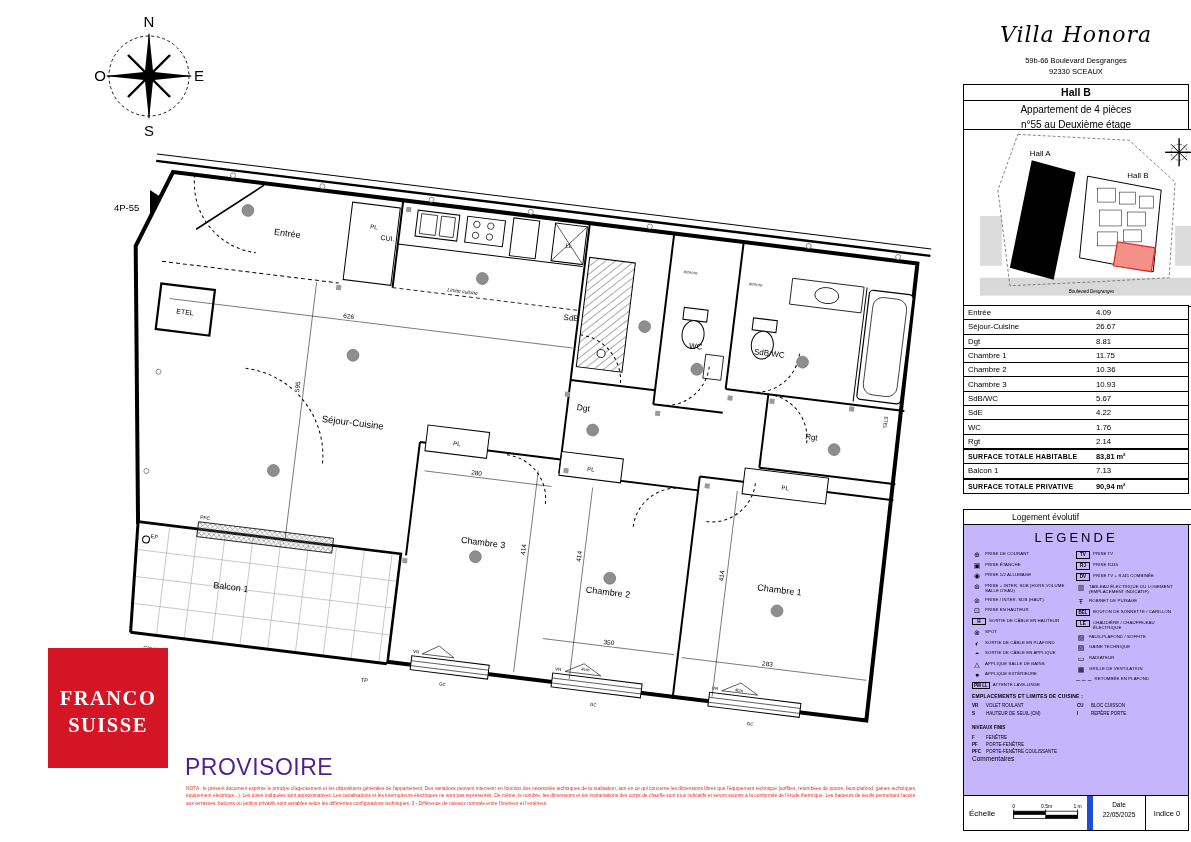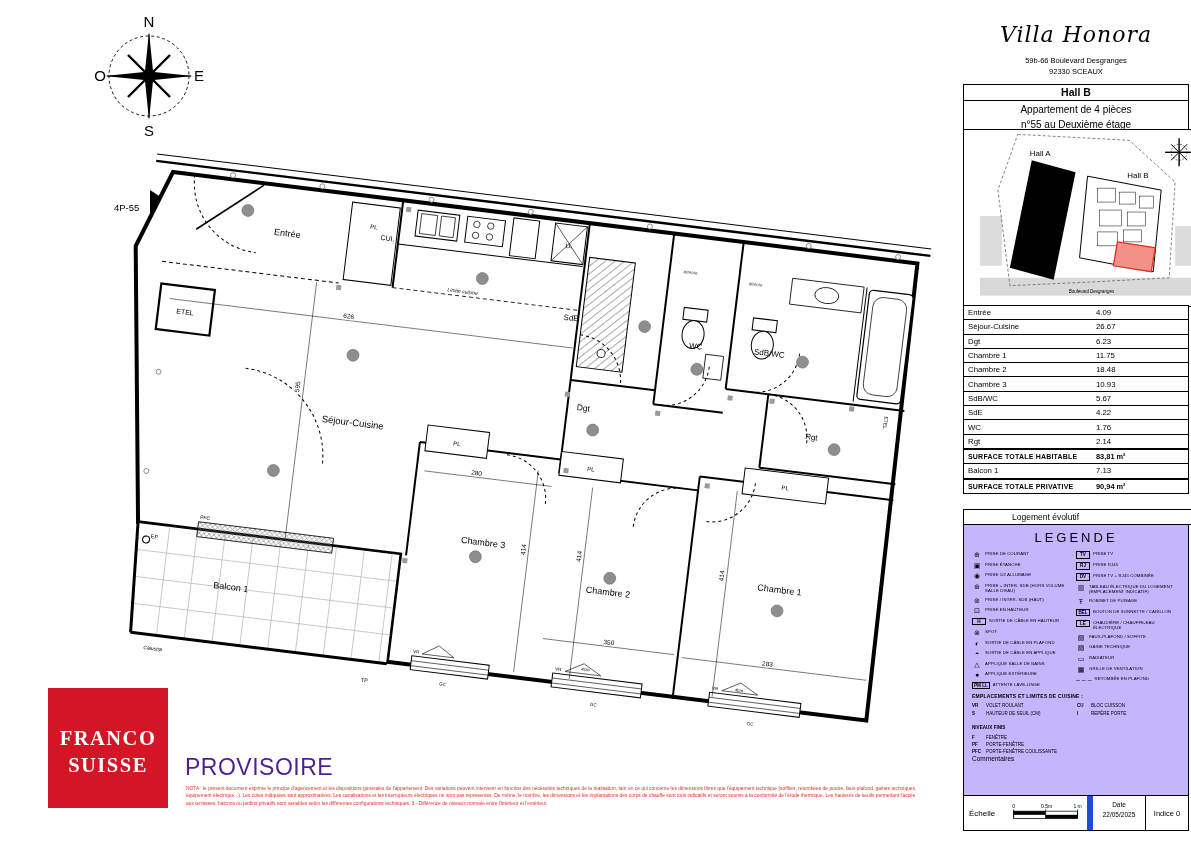--- a/index.html
+++ b/index.html
@@ -45,21 +45,21 @@
   .kt-open .kp{margin-bottom:2.2px;}
   .kt-comments{top:230px;font-size:6.5px;}
 
   .scalebox{left:963px;top:795px;width:224px;height:34px;border:1.2px solid #000;display:flex;background:#fff;}
   .sc1{width:118px;border-right:6px solid #1d4ed8;display:flex;align-items:center;gap:4px;padding-left:5px;}
   .sc1 .sclab{font-size:8px;}
   .sc2{width:52px;border-right:1px solid #000;text-align:center;font-size:6.5px;padding-top:4px;line-height:1.6;}
   .sc3{flex:1;display:flex;align-items:center;justify-content:center;font-size:7.5px;}
 
   
-  .logo{left:48px;top:688px;width:120px;height:120px;background:#d31526;color:#fff;
+  .logo{left:48px;top:648px;width:120px;height:120px;background:#d31526;color:#fff;
         font-family:"Liberation Serif",serif;font-weight:bold;text-align:center;
         font-size:20.5px;letter-spacing:1.5px;line-height:1.3;padding-top:37px;box-sizing:border-box;}
   .provisoire{left:185px;top:754px;font-size:23px;color:#4c1d95;letter-spacing:.5px;}
   .nota{left:186px;top:785px;width:737px;font-size:4.9px;line-height:1.5;color:#e03126;}
 
   svg text{font-family:"Liberation Sans",sans-serif;}
   svg .dim{paint-order:stroke;stroke:#fff;stroke-width:2.5px;}
 </style>
 </head>
 <body>
@@ -375,31 +375,31 @@
       <span class="aval">4.09</span>
     </div>
 
     <div class="arow">
       <span class="alab">Séjour-Cuisine</span>
       <span class="aval">26.67</span>
     </div>
 
     <div class="arow">
       <span class="alab">Dgt</span>
-      <span class="aval">6.23</span>
+      <span class="aval">8.81</span>
     </div>
 
     <div class="arow">
       <span class="alab">Chambre 1</span>
       <span class="aval">11.75</span>
     </div>
 
     <div class="arow">
       <span class="alab">Chambre 2</span>
-      <span class="aval">18.48</span>
+      <span class="aval">10.36</span>
     </div>
 
     <div class="arow">
       <span class="alab">Chambre 3</span>
       <span class="aval">10.93</span>
     </div>
 
     <div class="arow">
       <span class="alab">SdB/WC</span>
       <span class="aval">5.67</span>

